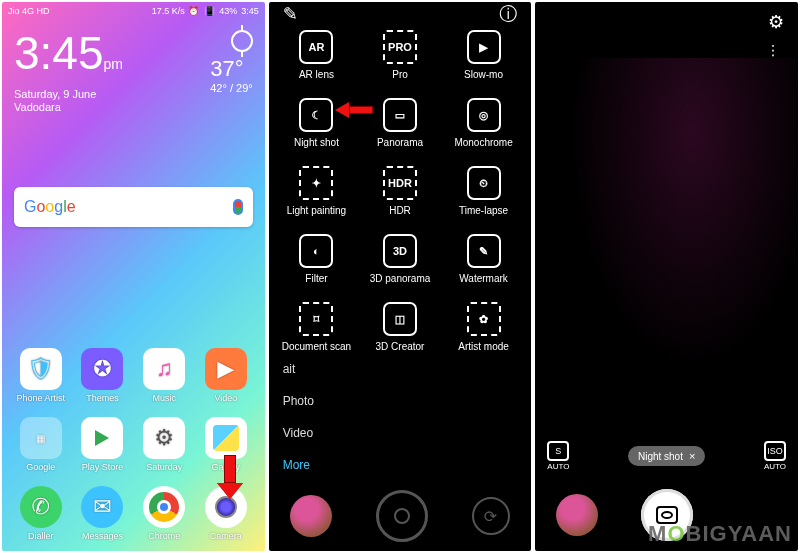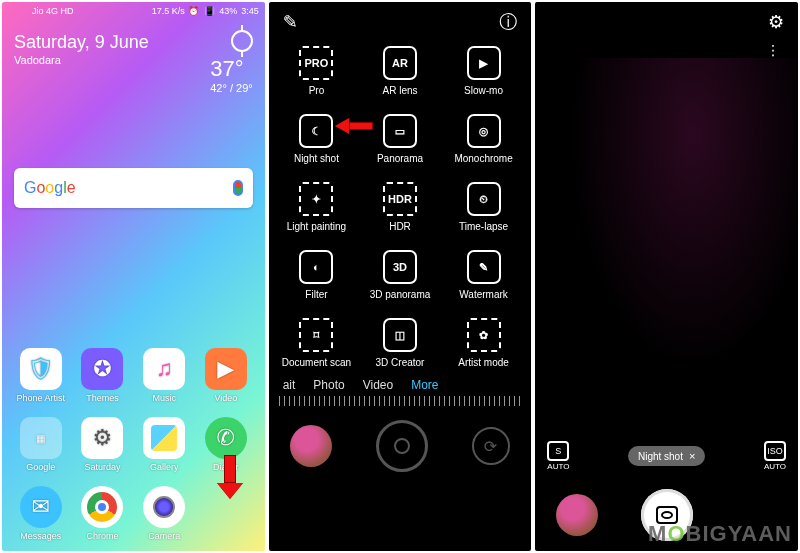--- a/index.html
+++ b/index.html
@@ -33,32 +33,31 @@
     flex-direction: column;
   }
   .statusbar {
     height: 18px;
     display: flex;
     justify-content: space-between;
     align-items: center;
     padding: 0 6px;
     font-size: 9px;
     color: #fff;
-    margin-left: 24px;
   }
   .statusbar .right { display: flex; gap: 4px; align-items: center; }
   .hero {
     color: #fff;
     padding: 10px 12px 4px;
     display: flex;
     justify-content: space-between;
   }
   .clock-big { font-size: 46px; font-weight: 200; line-height: 1; }
   .clock-big small { font-size: 14px; }
-  .date { font-size: 18px; margin-top: 2px; }
+  .date { font-size: 11px; margin-top: 12px; }
   .city { font-size: 11px; margin-top: 1px; }
   .weather { text-align: left; font-size: 12px; }
   .weather .sun {
     width: 22px; height: 22px;
     border: 2px solid #fff; border-radius: 50%;
     margin-left: auto; margin-bottom: 4px;
     position: relative;
   }
   .weather .sun::before, .weather .sun::after {
     content:""; position:absolute; background:#fff; width:2px; height:5px;
@@ -178,21 +177,21 @@
     pointer-events:none;
   }
   .arrow-left .head{
     width:0;height:0;border-top:8px solid transparent;
     border-bottom:8px solid transparent;border-right:14px solid #e11;
   }
   .arrow-left .shaft{
     width:24px;height:8px;background:#e11;border:1px solid #800;
   }
   .tabrow {
-    display:flex; gap:18px; padding:10px 14px 2px; font-size:12px; color:#ddd;
+    display:flex; gap:18px; padding:10px 14px 2px; font-size:12px; color:#ddd;flex-direction:column;
   }
   .tabrow .active{ color:#3ac8ff; }
   .ruler{
     height:10px; margin:2px 10px;
     background: repeating-linear-gradient(90deg,#999 0 1px,transparent 1px 5px);
   }
   .bottombar{
     display:flex; justify-content:space-around; align-items:center;
     padding:12px 0 10px;
   }
@@ -267,20 +266,23 @@
         <span>17.5 K/s</span>
         <span>⏰</span>
         <span>📳</span>
         <span>43%</span>
         <span>3:45</span>
       </div>
     </div>
 
     <div class="hero">
       <div>
+        <div class="clock-big">
+          <span>3:45</span><small>pm</small>
+        </div>
         <div class="date">Saturday, 9 June</div>
         <div class="city">Vadodara</div>
       </div>
       <div class="weather">
         <div class="sun"></div>
         <div class="temp-big">37°</div>
         <div class="temp-range">42° / 29°</div>
       </div>
     </div>
 
@@ -308,20 +310,26 @@
       <div class="app">
         <div class="tile video">▶</div>
         <span>Video</span>
       </div>
 
       <div class="app">
         <div class="tile folder">▦</div>
         <span>Google</span>
       </div>
       <div class="app">
+        <div class="tile play">
+            <span></span>
+          </div>
+        <span>Play Store</span>
+      </div>
+      <div class="app">
         <div class="tile settings">⚙</div>
         <span>Saturday</span>
       </div>
       <div class="app">
         <div class="tile gallery">
             <span></span>
           </div>
         <span>Gallery</span>
       </div>
 
@@ -352,26 +360,26 @@
   </div>
 
   <div class="panel p2">
     <div class="topbar">
       <span>✎</span>
       <span>ⓘ</span>
     </div>
 
     <div class="mode-grid">
       <div class="mode">
+          <div class="box">AR</div>
+          <span>AR lens</span>
+        </div>
+      <div class="mode">
           <div class="box dashed">PRO</div>
           <span>Pro</span>
-        </div>
-      <div class="mode">
-          <div class="box">AR</div>
-          <span>AR lens</span>
         </div>
       <div class="mode">
           <div class="box">▶</div>
           <span>Slow-mo</span>
         </div>
       <div class="mode">
           <div class="box">☾</div>
           <span>Night shot</span>
         </div>
       <div class="mode">

